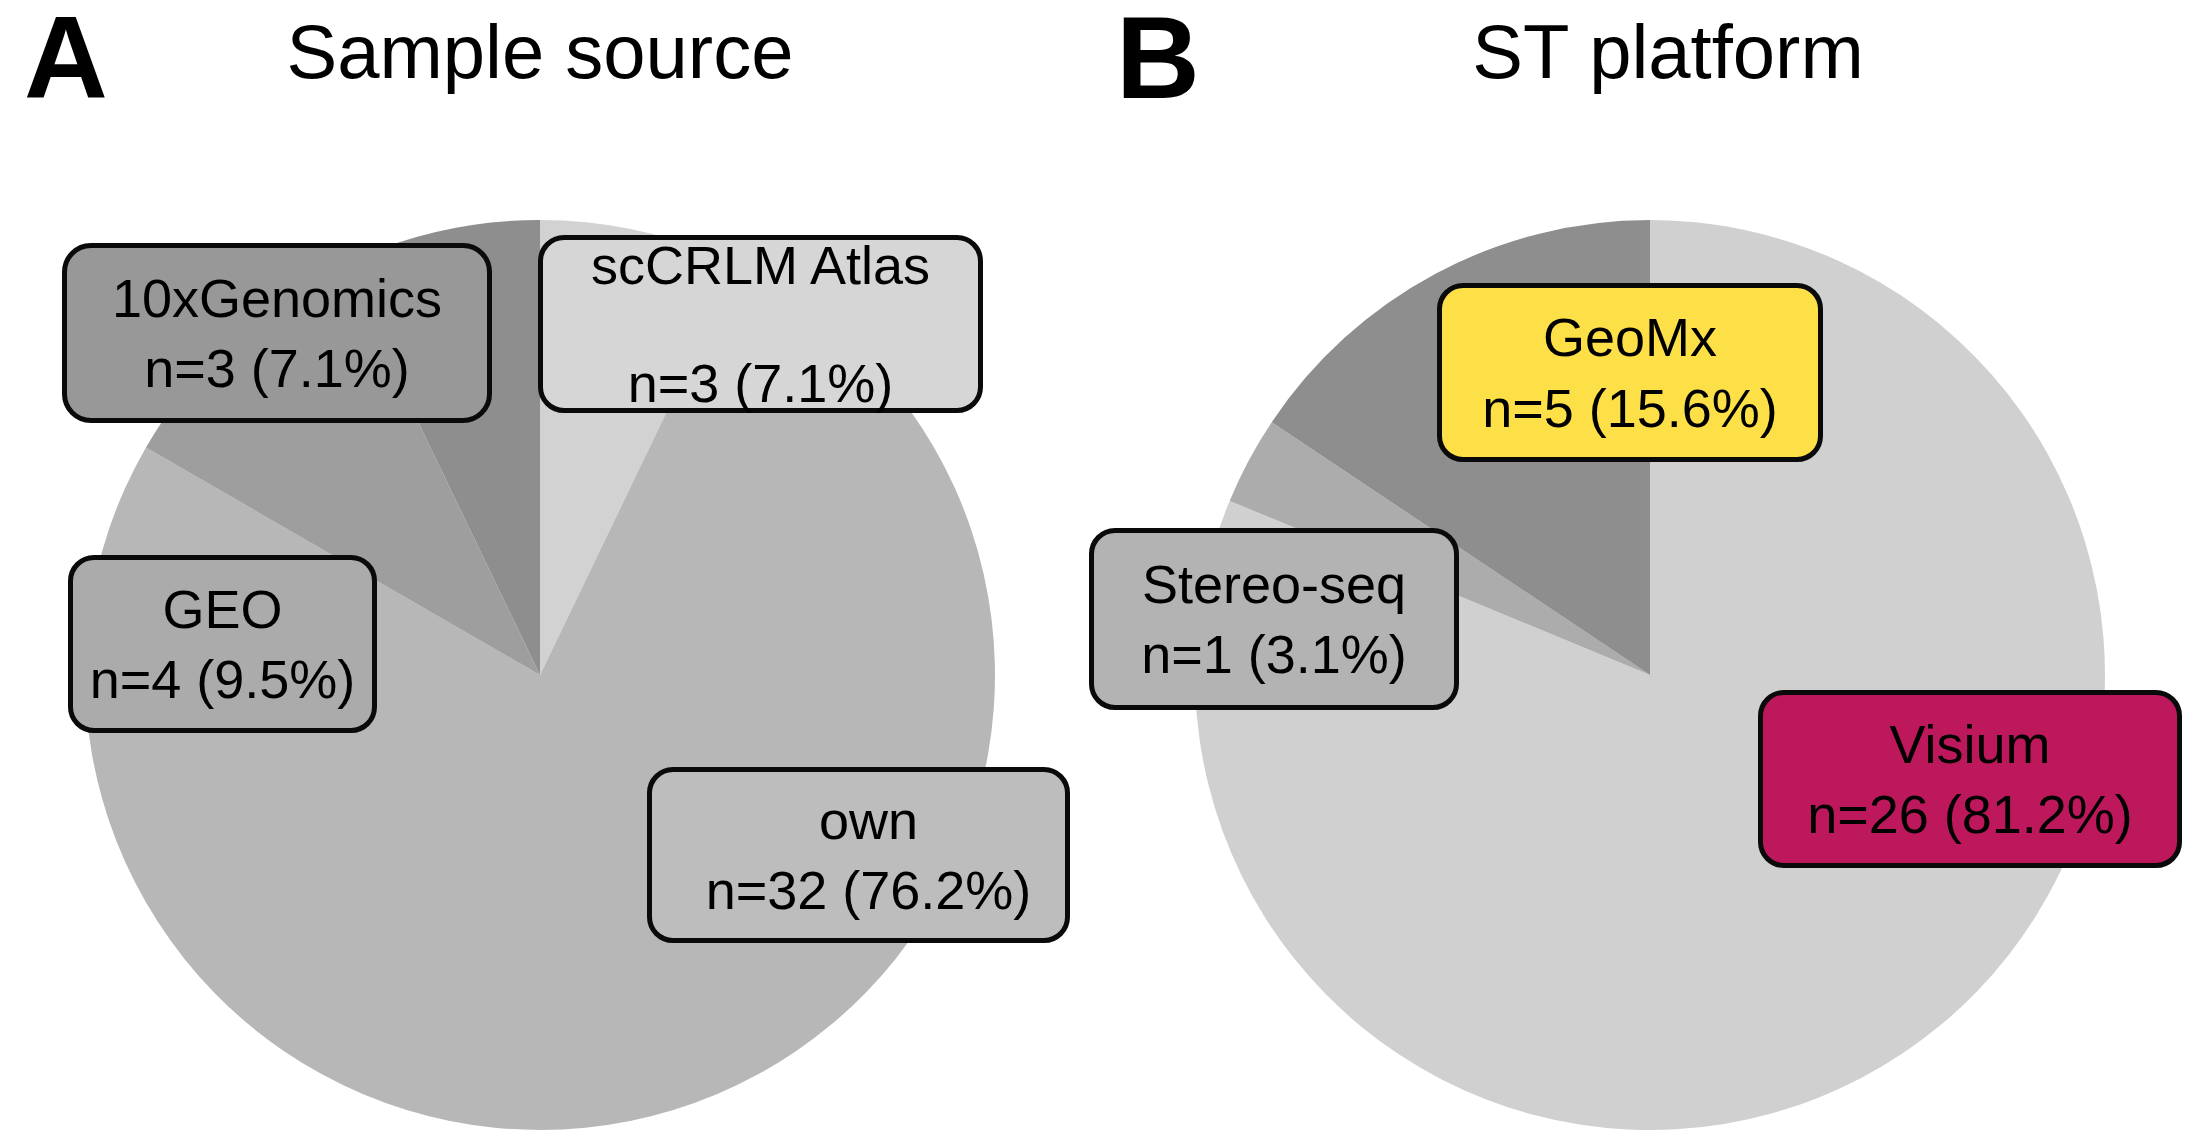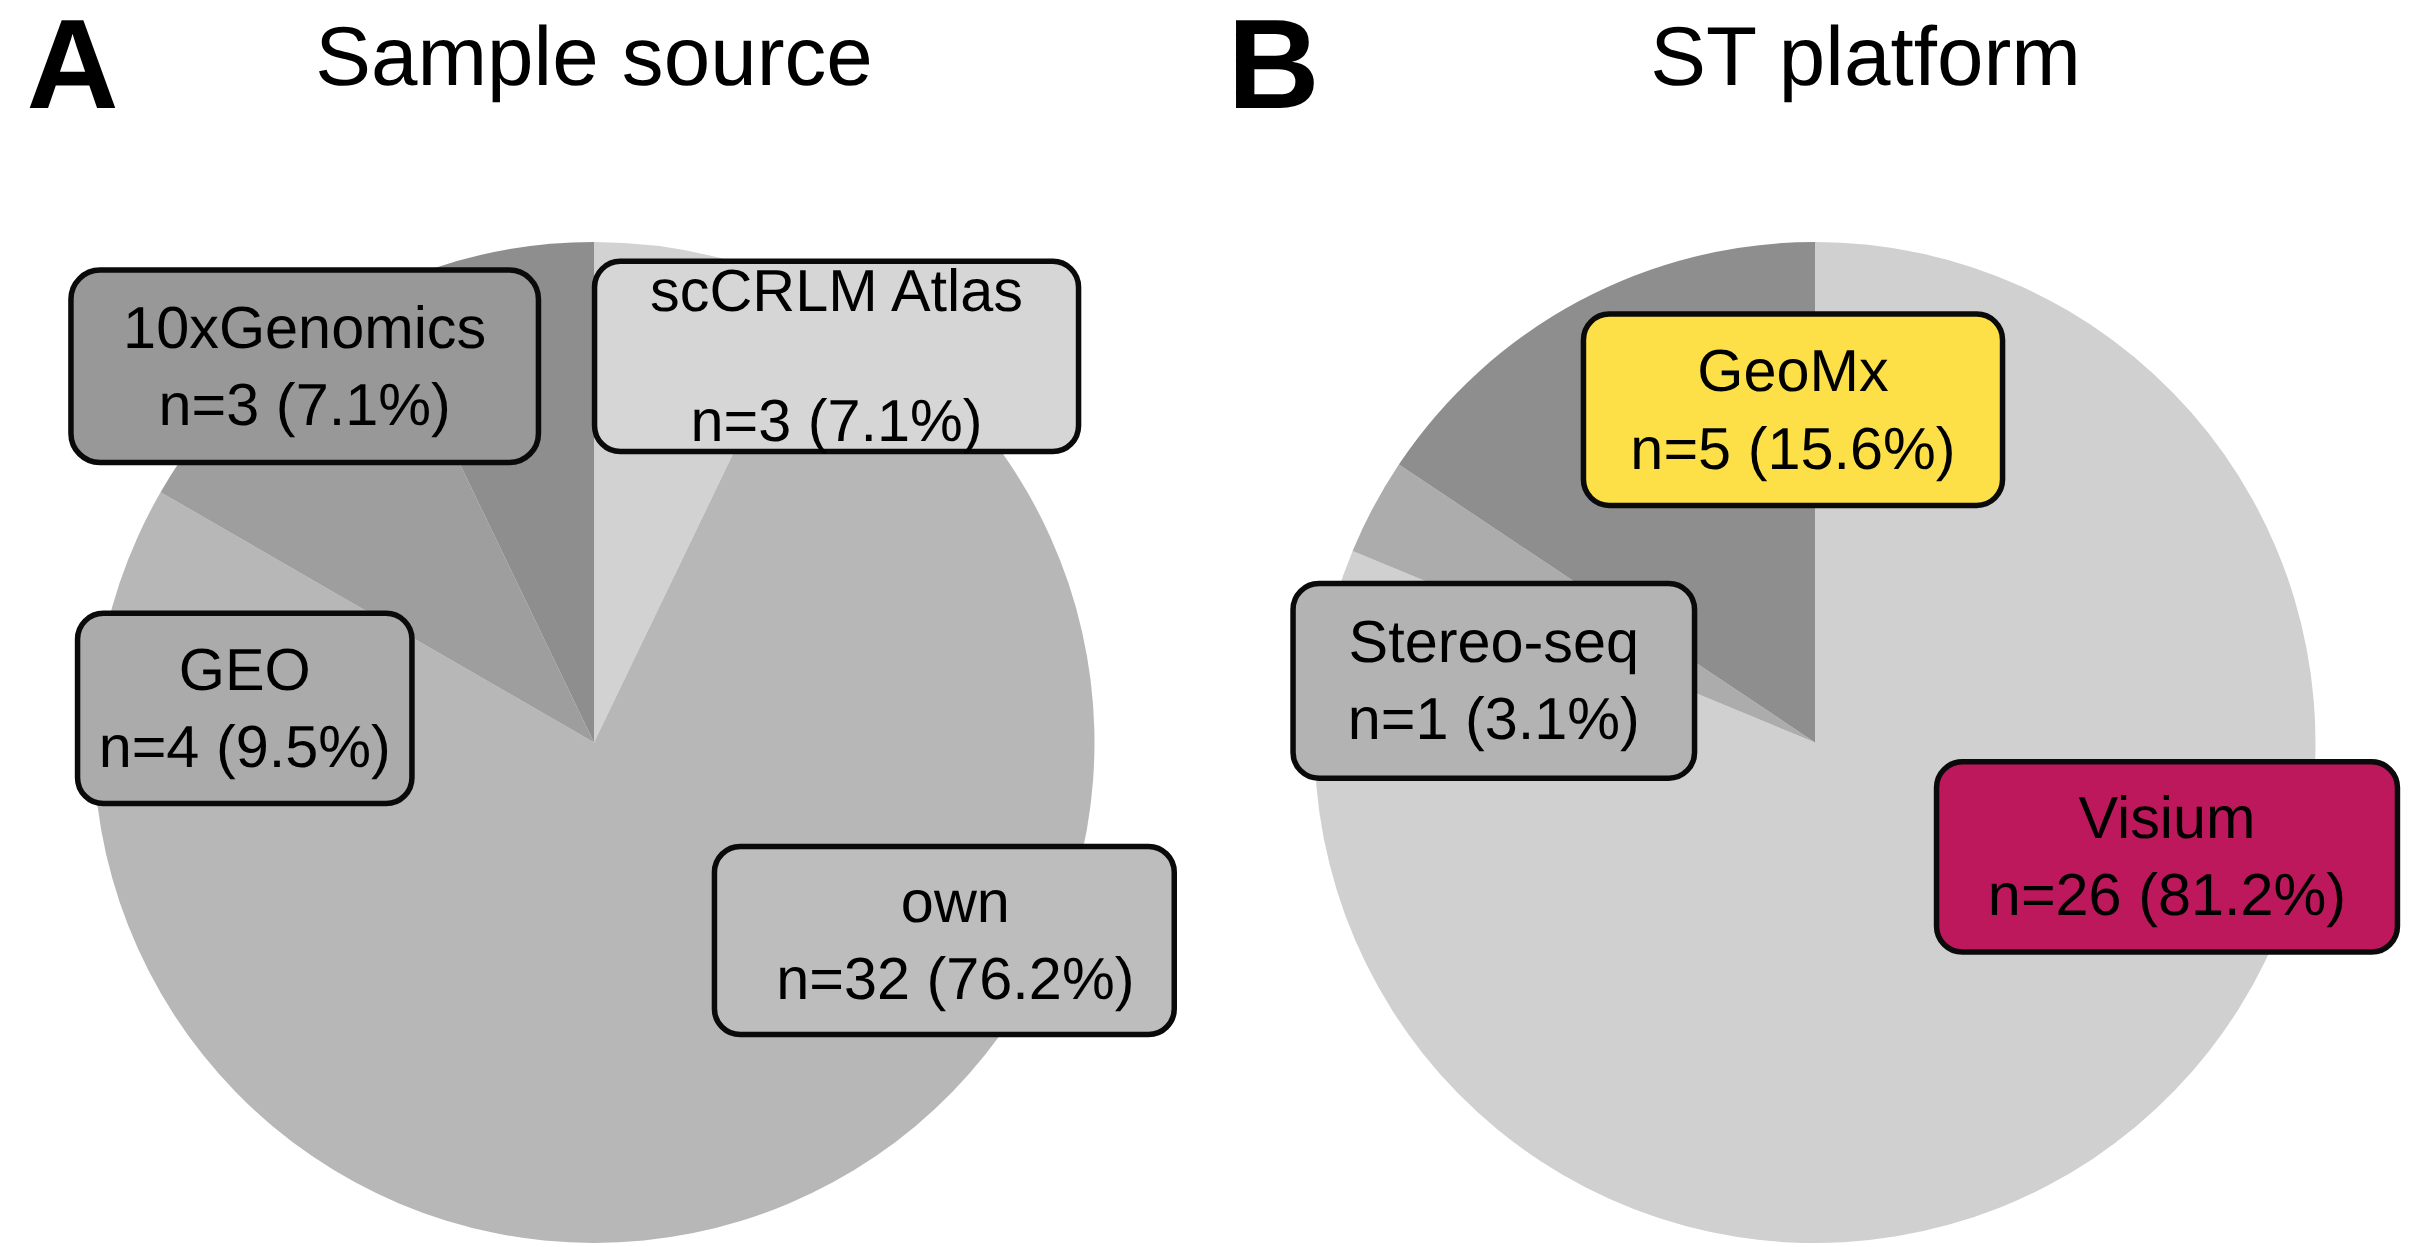--- a/index.html
+++ b/index.html
@@ -30,41 +30,41 @@
   .panel-title {
     position: absolute;
     top: 12px;
     width: 760px;
     text-align: center;
     font-size: 76px;
     font-weight: normal;
     line-height: 1.05;
   }
   #title-a { left: 160px; text-align: center; }
-  #title-b { left: 1316px; }
+  #title-b { left: 1288px; }
   .callout {
     position: absolute;
     box-sizing: border-box;
     border: 5px solid #0a0a0a;
     border-radius: 26px;
     display: flex;
     flex-direction: column;
     align-items: center;
     justify-content: center;
     text-align: center;
     font-size: 54px;
     line-height: 1.30;
     white-space: nowrap;
   }
   .lb-tenx    { left: 62px;   top: 243px; width: 430px; height: 180px; }
   .lb-sccrlm  { left: 538px;  top: 235px; width: 445px; height: 178px; }
   .lb-geo     { left: 68px;   top: 555px; width: 309px; height: 178px; }
   .lb-own     { left: 647px;  top: 767px; width: 423px; height: 176px; padding-left: 20px; }
   .lb-geomx   { left: 1437px; top: 283px; width: 386px; height: 179px; }
-  .lb-stereo  { left: 1173px; top: 528px; width: 370px; height: 182px; }
+  .lb-stereo  { left: 1089px; top: 528px; width: 370px; height: 182px; }
   .lb-visium  { left: 1758px; top: 690px; width: 424px; height: 178px; }
 </style>
 </head>
 <body>
 
 <div class="figure">
 
   <svg class="pie-svg" viewBox="0 0 2203 1134" xmlns="http://www.w3.org/2000/svg">
     <g>
         <path d="M 540 675 L 540.00 220.00 A 455 455 0 0 1 737.42 265.06 Z" fill="#d2d2d2"></path>

